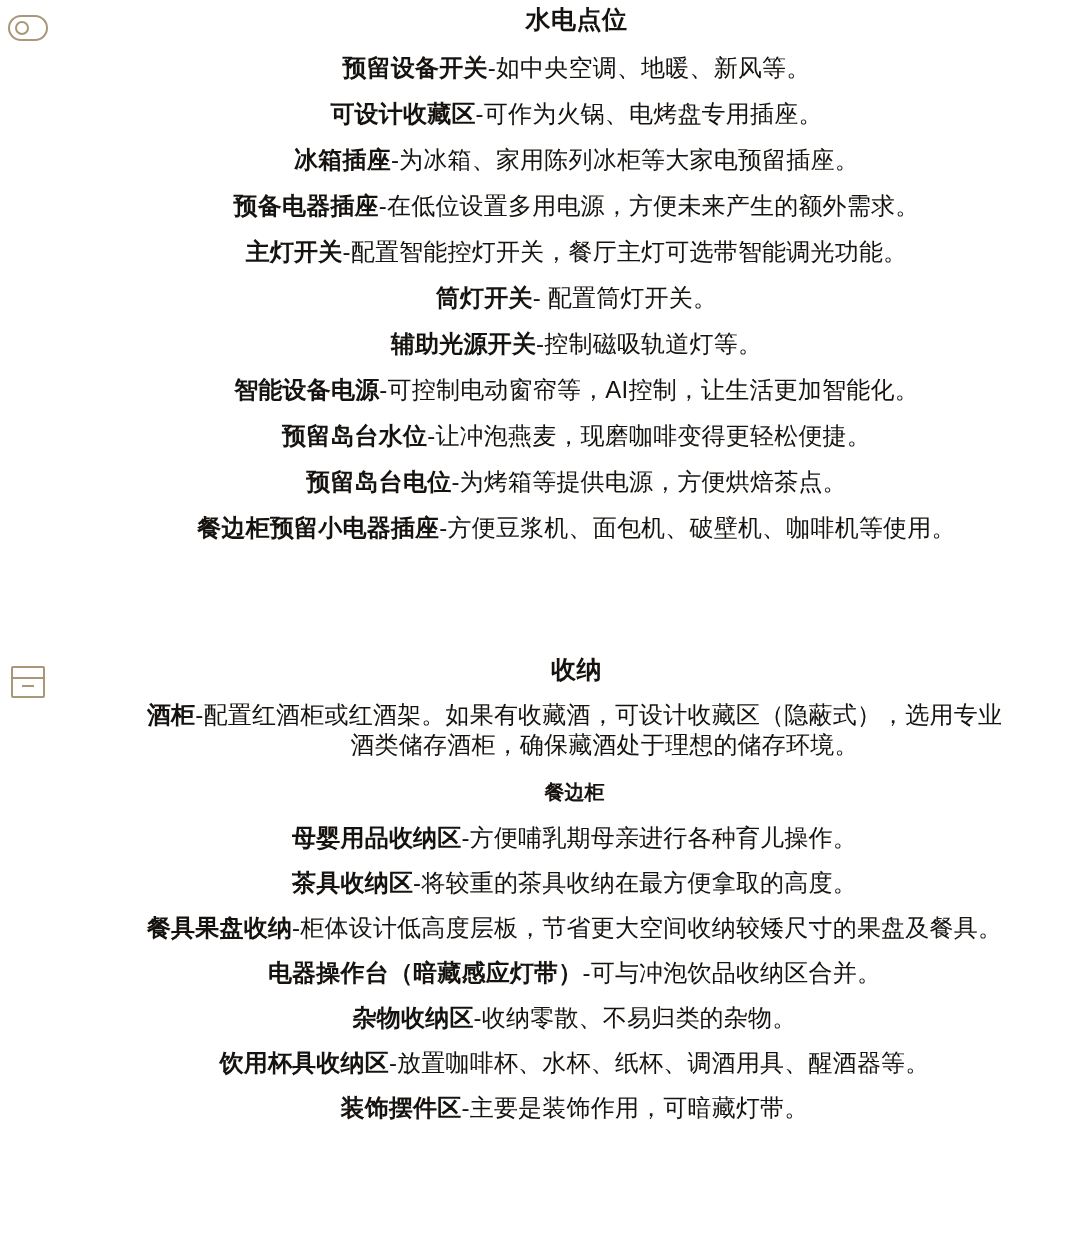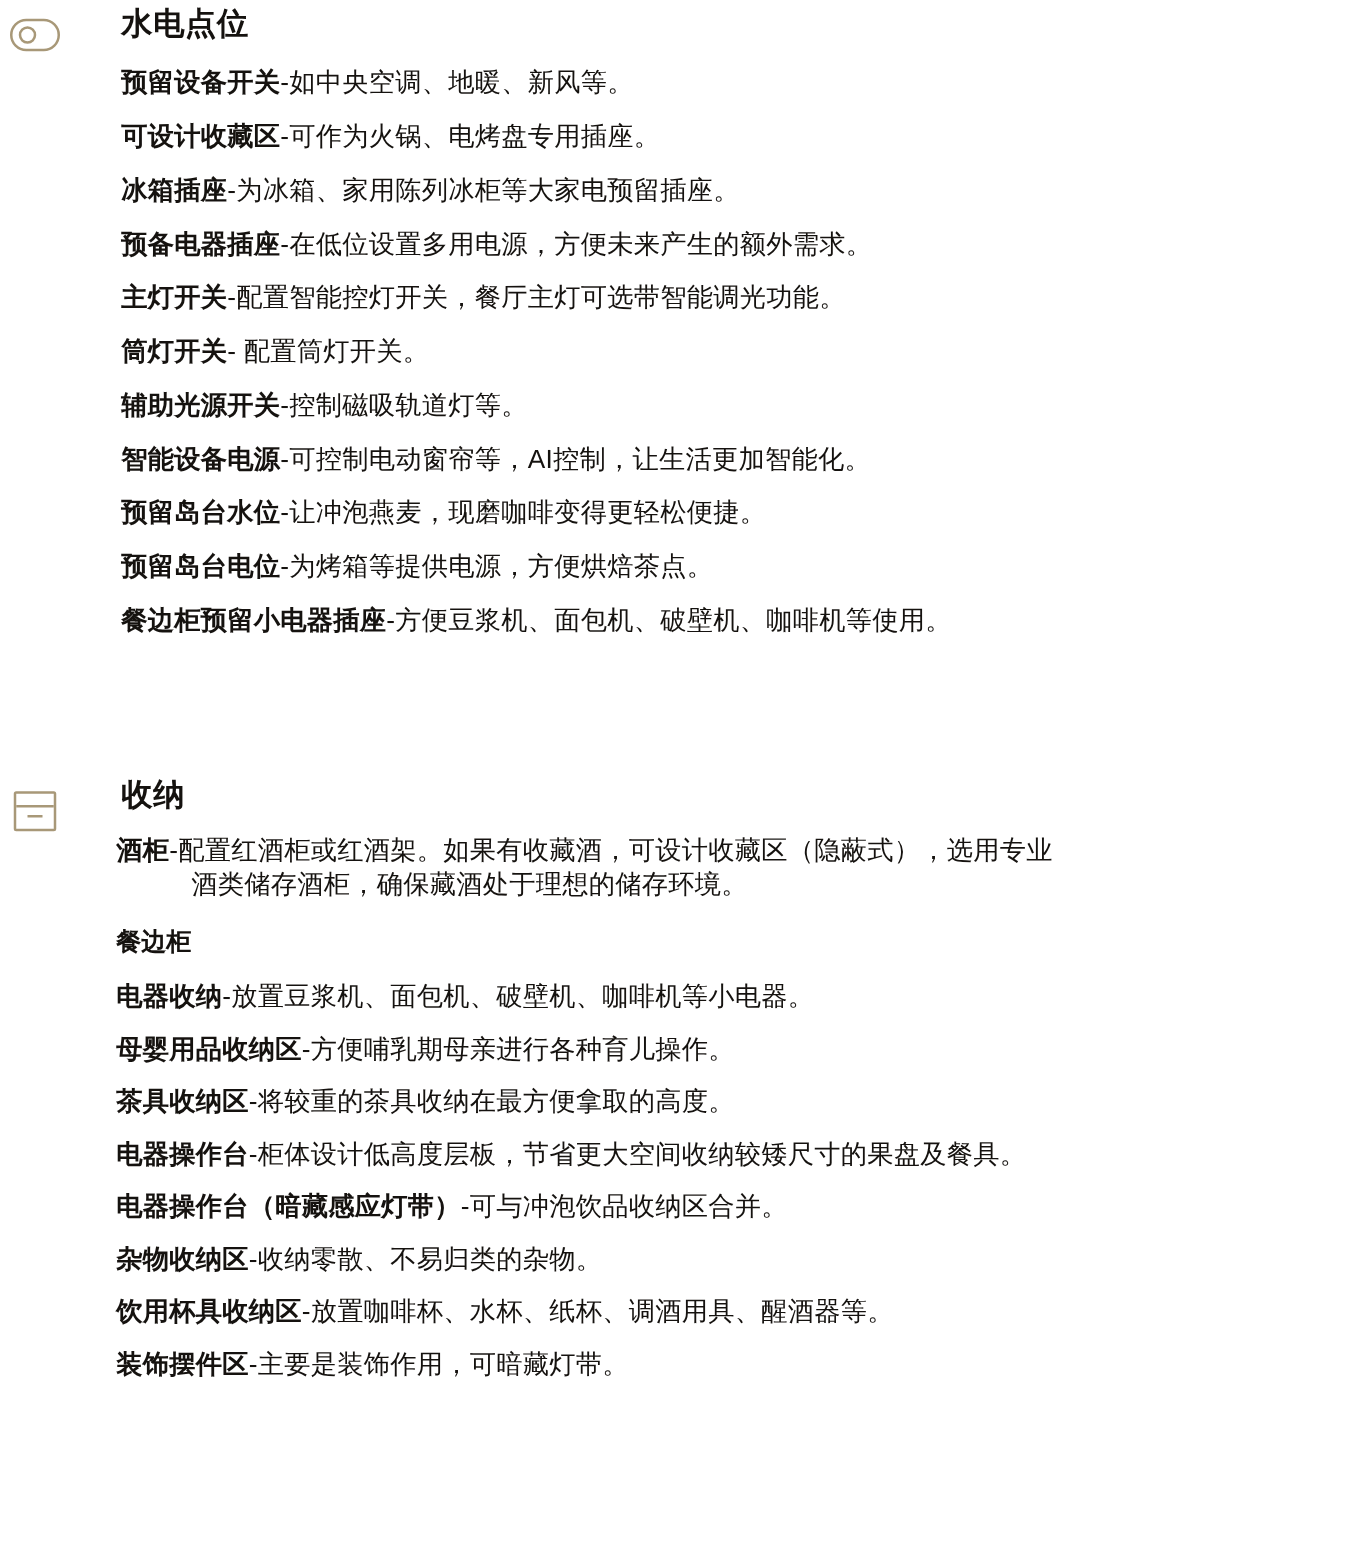--- a/index.html
+++ b/index.html
@@ -12,20 +12,21 @@
     height: 1243px;
     font-family: "Liberation Sans", "DejaVu Sans", sans-serif;
     color: #15120f;
     overflow: hidden;
   }
   .page {
     position: relative;
     width: 1080px;
     height: 1243px;
     box-sizing: border-box;
+    text-align: center;
   }
 
   .section {
     position: relative;
     display: block;
   }
   .section-icon {
     position: absolute;
     left: 8px;
     width: 40px;
@@ -52,21 +53,21 @@
   }
   #section-utilities .section-icon { top: 8px; }
   #section-utilities .section-title { margin-bottom: 22px; }
 
   .item-list {
     list-style: none;
     margin: 0;
     padding: 0;
   }
   .item {
-    font-size: 21px;
+    font-size: 24px;
     line-height: 1.0;
     margin-bottom: 22px;
     color: #15120f;
     letter-spacing: 0.2px;
   }
   .item:last-child { margin-bottom: 0; }
   .item-term {
     font-weight: bold;
   }
   .item-desc {
@@ -200,30 +201,27 @@
 
       <div class="item item-wide">
         <span class="item-term">酒柜</span><span class="item-desc">-配置红酒柜或红酒架。如果有收藏酒，可设计收藏区（隐蔽式），选用专业</span>
         <span class="item-desc item-indent">酒类储存酒柜，确保藏酒处于理想的储存环境。</span>
       </div>
 
       <div class="subheading item-wide">餐边柜</div>
 
       <ul class="item-list items-tight">
         <li class="item item-wide">
-          <span class="item-term">电器收纳</span><span class="item-desc">-放置豆浆机、面包机、破壁机、咖啡机等小电器。</span>
-        </li>
-        <li class="item item-wide">
           <span class="item-term">母婴用品收纳区</span><span class="item-desc">-方便哺乳期母亲进行各种育儿操作。</span>
         </li>
         <li class="item item-wide">
           <span class="item-term">茶具收纳区</span><span class="item-desc">-将较重的茶具收纳在最方便拿取的高度。</span>
         </li>
         <li class="item item-wide">
-          <span class="item-term">电器操作台</span><span class="item-desc">-柜体设计低高度层板，节省更大空间收纳较矮尺寸的果盘及餐具。</span>
+          <span class="item-term">餐具果盘收纳</span><span class="item-desc">-柜体设计低高度层板，节省更大空间收纳较矮尺寸的果盘及餐具。</span>
         </li>
         <li class="item item-wide">
           <span class="item-term">电器操作台（暗藏感应灯带）</span><span class="item-desc">-可与冲泡饮品收纳区合并。</span>
         </li>
         <li class="item item-wide">
           <span class="item-term">杂物收纳区</span><span class="item-desc">-收纳零散、不易归类的杂物。</span>
         </li>
         <li class="item item-wide">
           <span class="item-term">饮用杯具收纳区</span><span class="item-desc">-放置咖啡杯、水杯、纸杯、调酒用具、醒酒器等。</span>
         </li>

